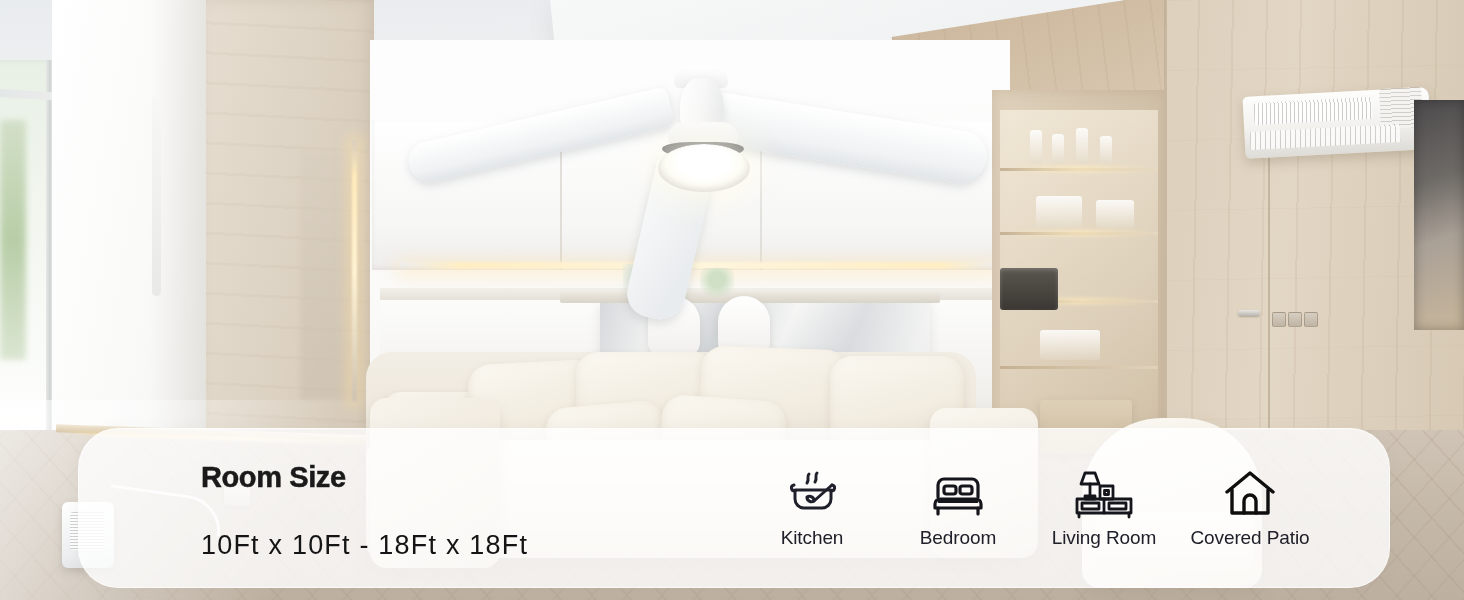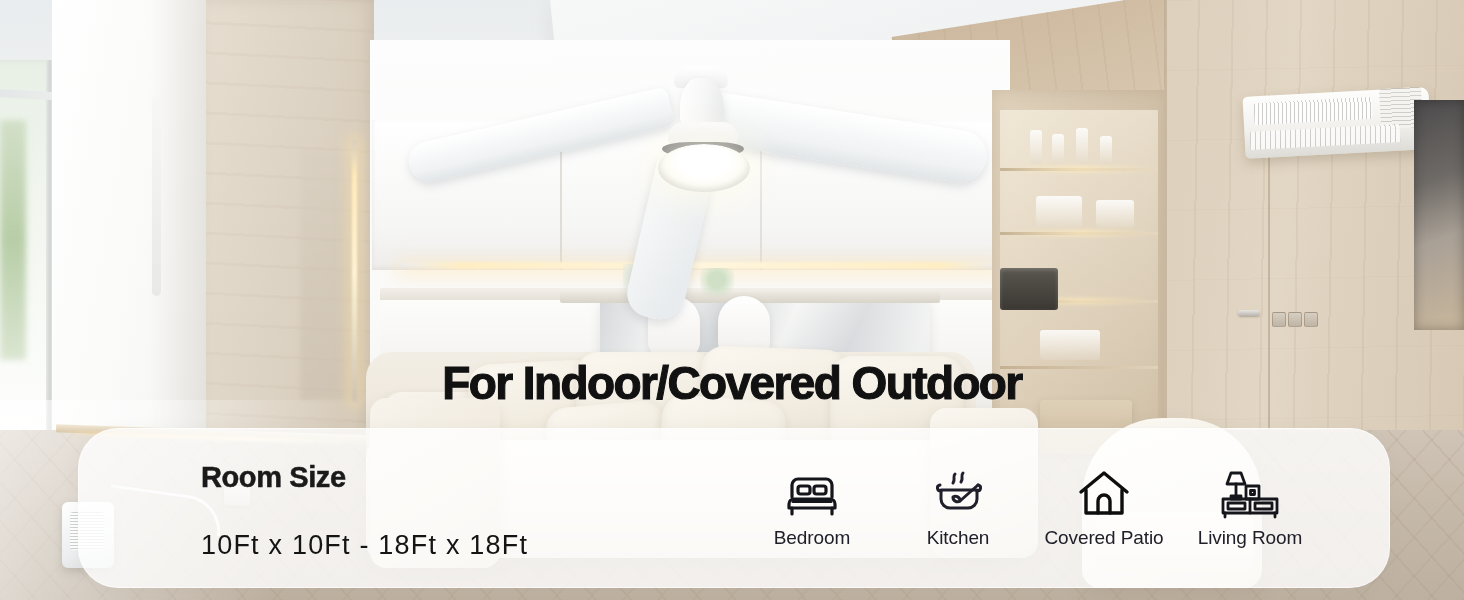--- a/index.html
+++ b/index.html
@@ -624,89 +624,88 @@
       <div class="fan-blade blade-right"></div>
       <div class="fan-blade blade-bottom"></div>
       <div class="fan-mount"></div>
       <div class="fan-body"></div>
       <div class="fan-housing"></div>
       <div class="fan-ring"></div>
       <div class="fan-light"></div>
     </div>
   </div>
 
-  <div class="headline">For Indoor/Covered Outdoor</div>
 
   <div class="panel">
     <div class="panel-inner">
 
       <div class="roomsize">
         <div class="roomsize-line1">
           <span class="roomsize-title">Room Size</span>
         </div>
         <div class="roomsize-dims">10Ft x 10Ft  -  18Ft x 18Ft</div>
       </div>
 
       <div class="icons">
-
-        <div class="icon-item">
-          <div class="icon-art">
-            <svg width="54" height="46" viewBox="0 0 54 46" fill="none" stroke="#15151c" stroke-width="3.2" stroke-linecap="round" stroke-linejoin="round">
-              <path d="M7 26 V14 a6 6 0 0 1 6-6 h28 a6 6 0 0 1 6 6 v12"></path>
-              <rect x="13" y="15" width="12" height="8" rx="2.5"></rect>
-              <rect x="29" y="15" width="12" height="8" rx="2.5"></rect>
-              <path d="M4 33 a5 5 0 0 1 5-5 h36 a5 5 0 0 1 5 5 v4 H4 z"></path>
-              <path d="M8 30.5 h38"></path>
-              <path d="M7 37 v6 M47 37 v6"></path>
-            </svg>
-          </div>
-          <div class="icon-label">Bedroom</div>
-        </div>
 
         <div class="icon-item">
           <div class="icon-art">
             <svg width="54" height="48" viewBox="0 0 54 48" fill="none" stroke="#20202c" stroke-width="3" stroke-linecap="round" stroke-linejoin="round">
               <path d="M24 4 c-3 3 1 5 -2 9"></path>
               <path d="M32 3 c-3 3 1 5 -2 9"></path>
               <path d="M10 20 h36 v9 a9 9 0 0 1 -9 9 H19 a9 9 0 0 1 -9 -9 z"></path>
               <path d="M10 21 c-4 0 -5 -5 -1 -6"></path>
               <path d="M46 21 c4 0 5 -5 1 -6"></path>
               <path d="M47 15 L29 31"></path>
               <path d="M29 31 a4.5 4.5 0 0 1 -7 -4 a4.5 4.5 0 0 1 7 4 z"></path>
             </svg>
           </div>
           <div class="icon-label">Kitchen</div>
         </div>
 
         <div class="icon-item">
           <div class="icon-art">
-            <svg width="54" height="48" viewBox="0 0 54 48" fill="none" stroke="#0e0e0e" stroke-width="3.4" stroke-linecap="round" stroke-linejoin="round">
-              <path d="M4 22 L27 3 L50 22"></path>
-              <path d="M9 20 v23 h36 v-23"></path>
-              <path d="M21 43 v-12 a6 6 0 0 1 12 0 v12"></path>
+            <svg width="54" height="46" viewBox="0 0 54 46" fill="none" stroke="#15151c" stroke-width="3.2" stroke-linecap="round" stroke-linejoin="round">
+              <path d="M7 26 V14 a6 6 0 0 1 6-6 h28 a6 6 0 0 1 6 6 v12"></path>
+              <rect x="13" y="15" width="12" height="8" rx="2.5"></rect>
+              <rect x="29" y="15" width="12" height="8" rx="2.5"></rect>
+              <path d="M4 33 a5 5 0 0 1 5-5 h36 a5 5 0 0 1 5 5 v4 H4 z"></path>
+              <path d="M8 30.5 h38"></path>
+              <path d="M7 37 v6 M47 37 v6"></path>
             </svg>
           </div>
-          <div class="icon-label">Covered Patio</div>
+          <div class="icon-label">Bedroom</div>
         </div>
 
         <div class="icon-item">
           <div class="icon-art">
             <svg width="62" height="50" viewBox="0 0 62 50" fill="none" stroke="#15151c" stroke-width="2.8" stroke-linecap="round" stroke-linejoin="round">
               <path d="M12 4 h10 l4 11 H8 z"></path>
               <path d="M17 15 v12"></path>
               <path d="M12 27 h10 v3 H12 z"></path>
               <rect x="27" y="17" width="13" height="13"></rect>
               <rect x="31.5" y="21.5" width="4" height="4"></rect>
               <rect x="4" y="30" width="54" height="14"></rect>
               <path d="M31 30 v14"></path>
               <rect x="9" y="34" width="17" height="6"></rect>
               <rect x="36" y="34" width="17" height="6"></rect>
               <path d="M6 44 v4 M56 44 v4"></path>
             </svg>
           </div>
           <div class="icon-label">Living Room</div>
         </div>
 
+        <div class="icon-item">
+          <div class="icon-art">
+            <svg width="54" height="48" viewBox="0 0 54 48" fill="none" stroke="#0e0e0e" stroke-width="3.4" stroke-linecap="round" stroke-linejoin="round">
+              <path d="M4 22 L27 3 L50 22"></path>
+              <path d="M9 20 v23 h36 v-23"></path>
+              <path d="M21 43 v-12 a6 6 0 0 1 12 0 v12"></path>
+            </svg>
+          </div>
+          <div class="icon-label">Covered Patio</div>
+        </div>
+
       </div>
     </div>
   </div>
 
 </div>
 
 </body></html>

